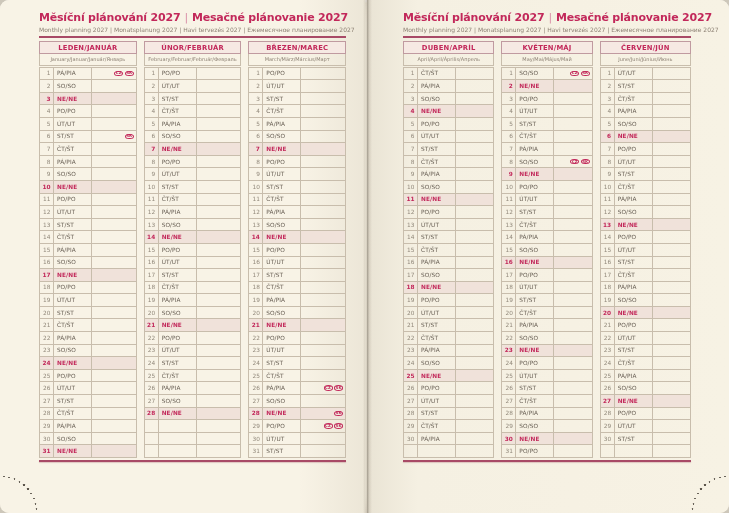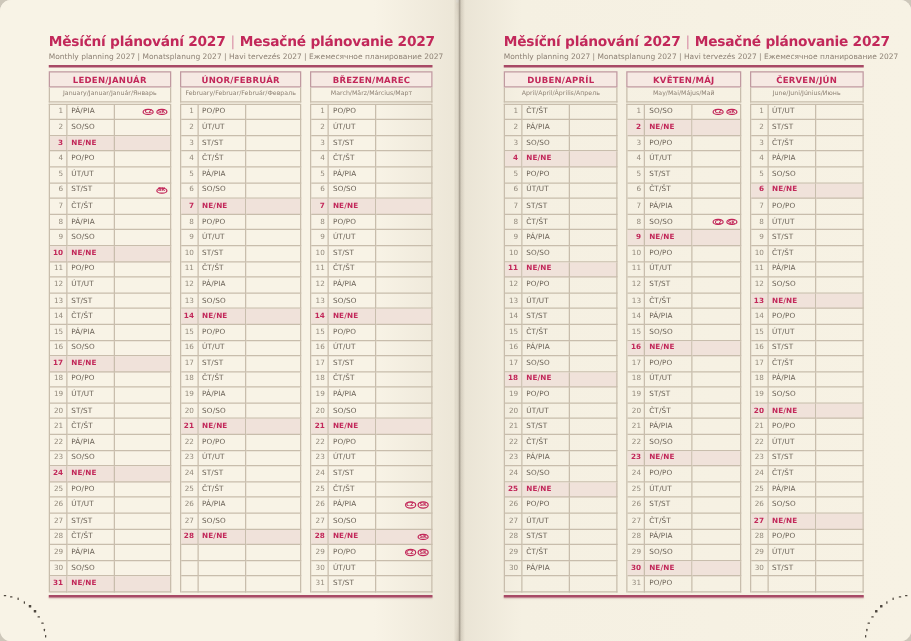--- a/index.html
+++ b/index.html
@@ -16,21 +16,21 @@
   .page{position:absolute;top:0;bottom:0;}
   .page.left{left:0;width:365px;background:linear-gradient(to right,#f8f3e6 0%,#f8f3e6 82%,#ece6d7 100%);}
   .page.right{left:367px;right:0;background:linear-gradient(to right,#e9e3d4 0%,#f5f0e2 14%,#f7f2e4 100%);}
   .spine{position:absolute;left:363px;top:0;bottom:0;width:9px;pointer-events:none;
     background:linear-gradient(to right,rgba(90,75,55,0) 0%,rgba(90,75,55,.20) 40%,rgba(60,50,38,.38) 52%,rgba(90,75,55,.14) 66%,rgba(90,75,55,0) 100%);}
   .page-inner{position:absolute;top:0;}
   .page.left .page-inner{left:39px;width:307px;}
   .page.right .page-inner{left:36px;width:288px;}
 
   .ph-title{
-    margin-top:26px;text-align:right;white-space:nowrap;
+    margin-top:10px;text-align:right;white-space:nowrap;
     font-size:11px;font-weight:bold;color:var(--accent);letter-spacing:-0.2px;line-height:15px;
   }
   .ph-title .sep{color:#d990a8;font-weight:normal;padding:0 4px;}
   .ph-sub{
     margin-top:1px;text-align:center;white-space:nowrap;
     font-size:6px;color:var(--subtext);line-height:8px;
   }
   .rule{height:1.6px;background:var(--rule);margin-top:2px;}
   .rule.bottom{margin-top:2px;box-shadow:0 1px 1px rgba(150,60,80,.25);}
 

